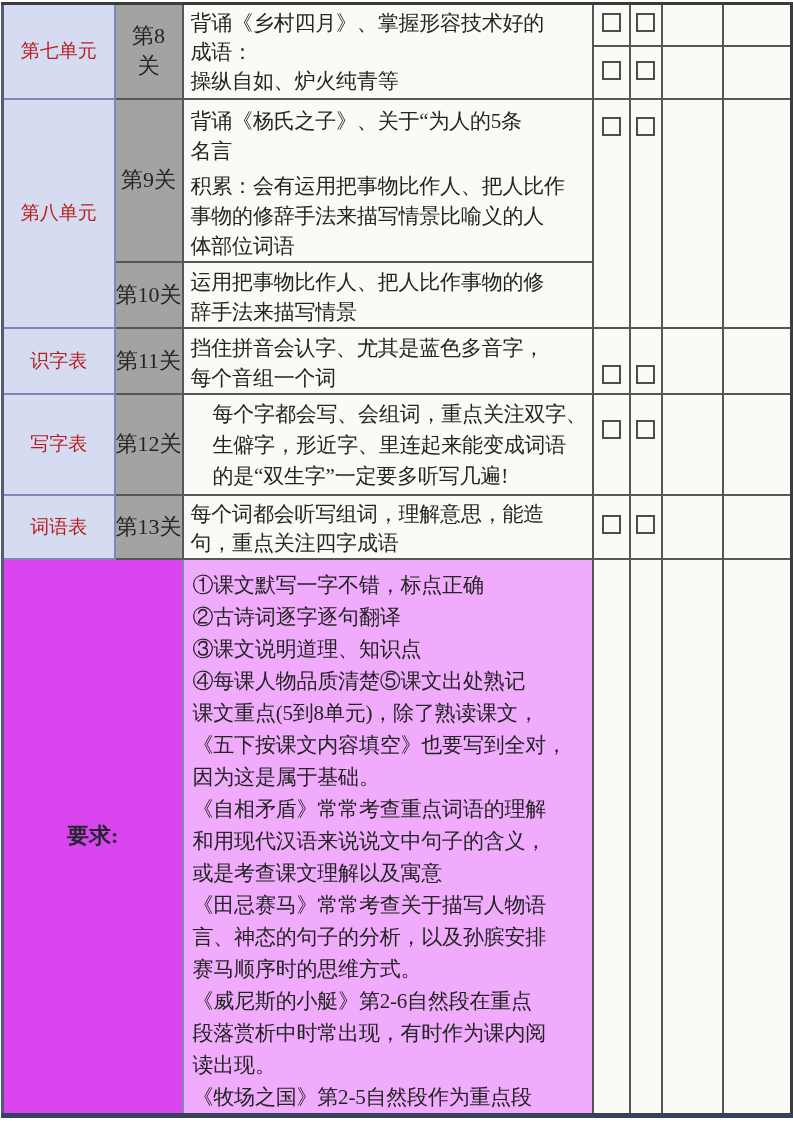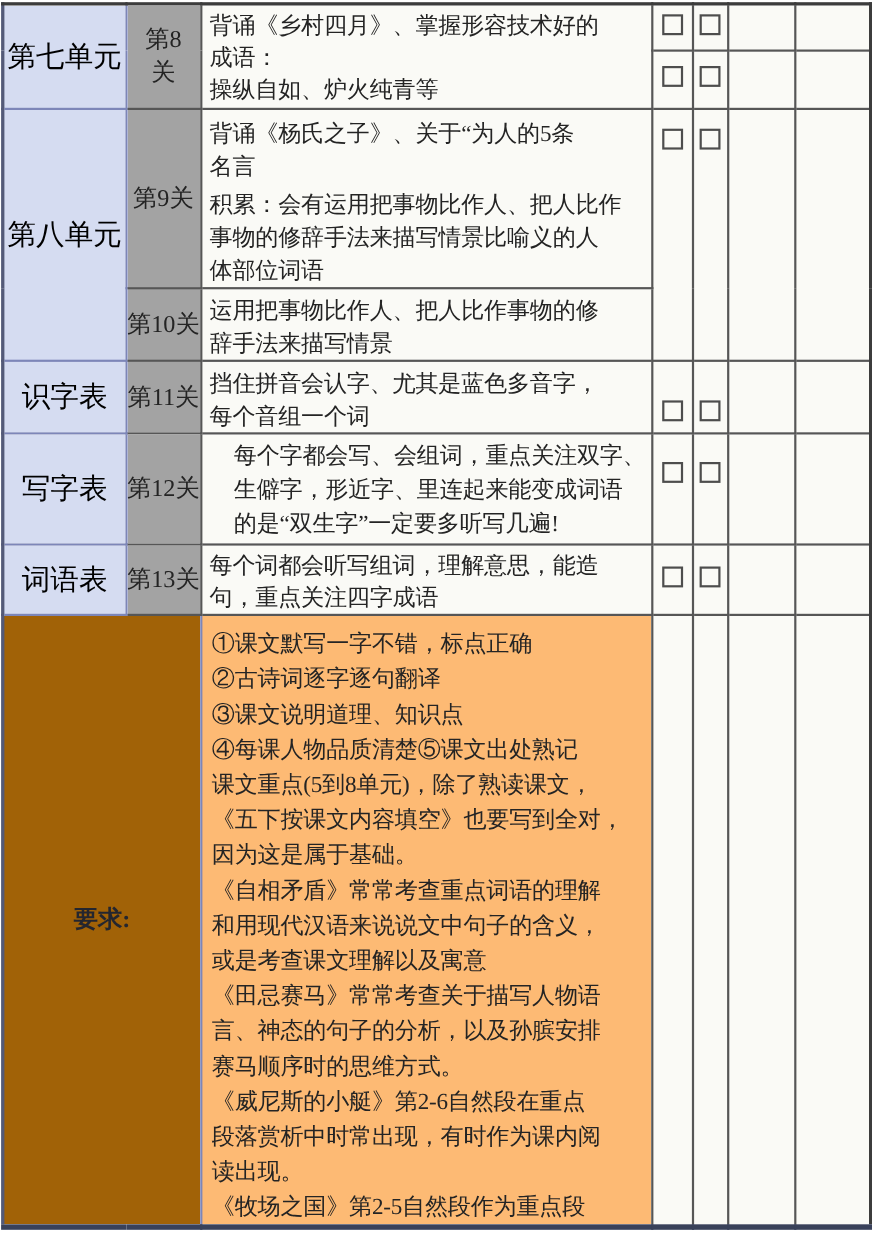--- a/index.html
+++ b/index.html
@@ -30,22 +30,22 @@
     border: 2px solid #565656;
     padding: 0;
     overflow: hidden;
   }
   
   td.unit-cell {
     background: #d5dcf1;
     border-color: #7d86b8;
     text-align: center;
     vertical-align: middle;
-    font-size: 26px;
-    color: #000000;
+    font-size: 19px;
+    color: #b91c1c;
   }
   
   td.level-cell {
     background: #a3a3a3;
     text-align: center;
     vertical-align: middle;
     font-size: 22px;
     line-height: 30px;
   }
   
@@ -72,30 +72,30 @@
   td.empty-cell { background: #fafaf6; }
   span.cb {
     display: inline-block;
     width: 15px;
     height: 15px;
     border: 2px solid #4d4d4d;
     background: #fafaf6;
   }
   
   td.req-cell {
-    background: #a16207;
+    background: #d946ef;
     border-color: #7d86b8;
     text-align: center;
     vertical-align: middle;
     font-size: 22px;
     font-weight: bold;
     color: #24262f;
   }
   td.req-desc {
-    background: #fdba74;
+    background: #f0abfc;
     vertical-align: top;
     font-size: 21px;
     padding: 9px 4px 0 9px;
   }
   
   tr.r1a { height: 42px; }
   tr.r1b { height: 53px; }
   tr.r2a { height: 161px; }
   tr.r2b { height: 65px; }
   tr.r3  { height: 61px; }

